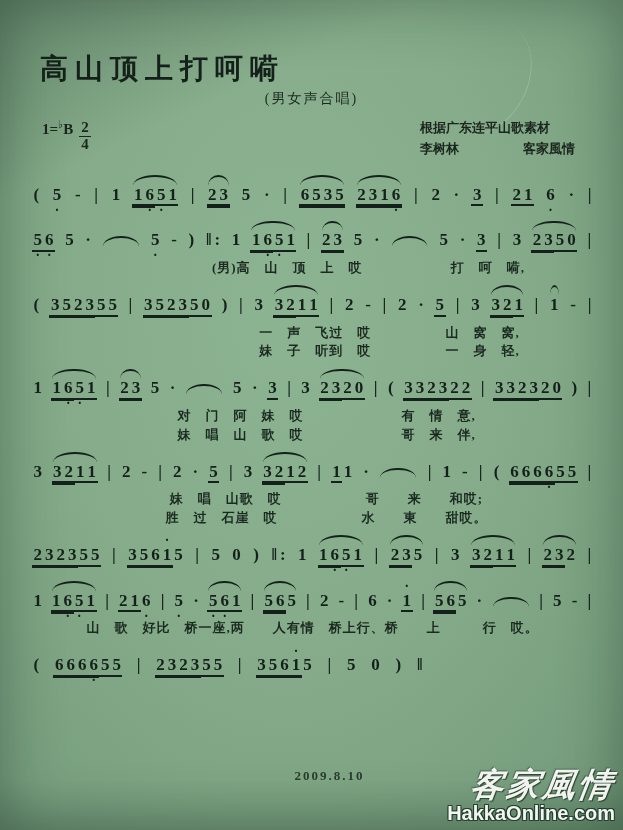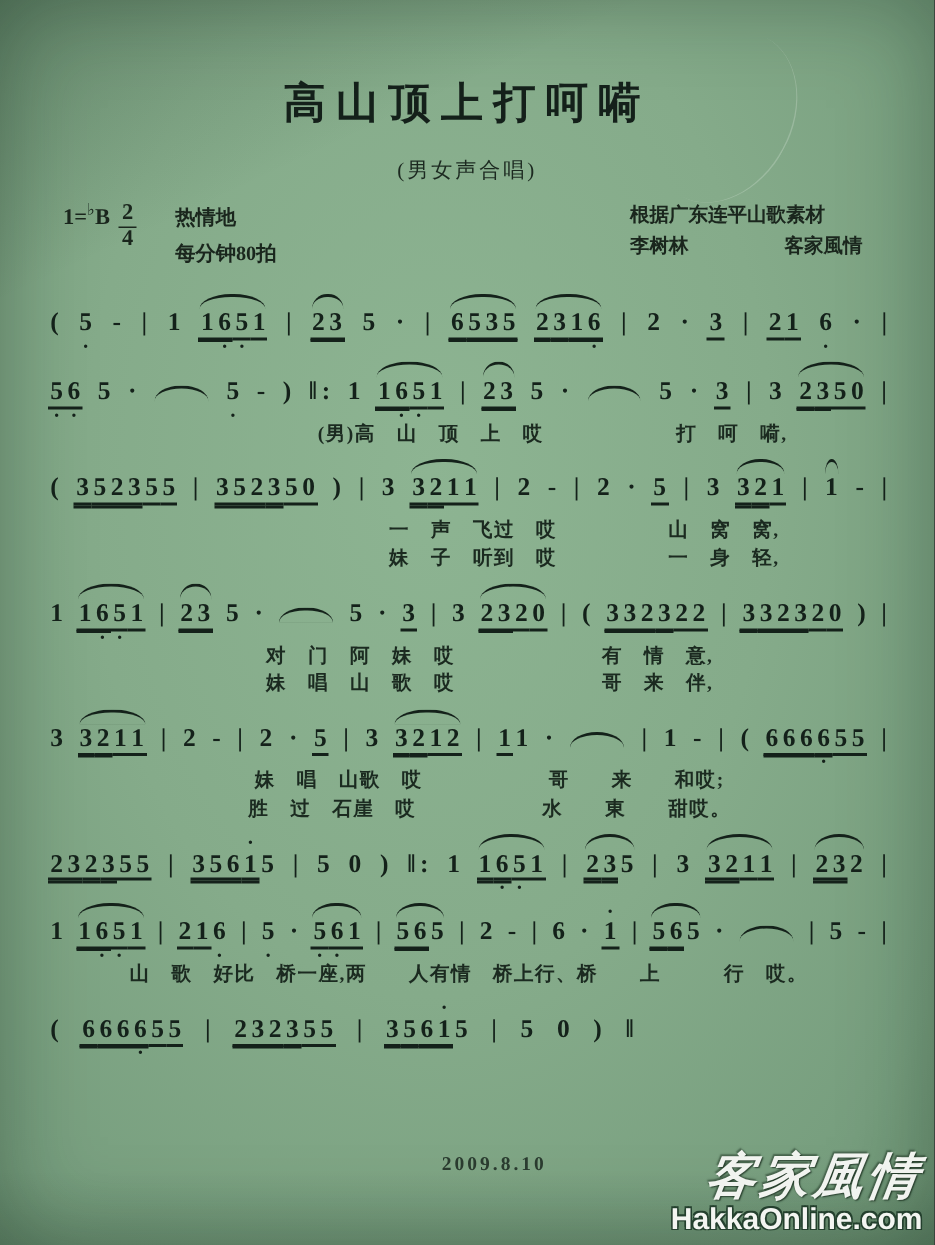--- a/index.html
+++ b/index.html
@@ -11,31 +11,31 @@
     color:#1a261d;
     font-family:"Liberation Serif","DejaVu Serif",serif;
     background:
       linear-gradient(155deg, rgba(10,30,18,0.22) 0%, rgba(10,30,18,0.0) 18%),
       linear-gradient(0deg, rgba(10,30,18,0.10) 0%, rgba(10,30,18,0.0) 6%),
       radial-gradient(ellipse at 46% 38%, #8db492 0%, #85ab8a 48%, #779e7e 85%, #6d9474 100%);
     box-shadow:inset 0 0 60px rgba(15,35,22,0.35);
   }
   .title{
     padding-top:50px;
-    text-align:center;
     font-size:28px;
     font-weight:bold;
     letter-spacing:7px;
     color:#14201a;
+    padding-left:40px;
   }
   .subtitle{
     text-align:center;
     font-size:14px;
     letter-spacing:2px;
-    margin-top:17px;
+    margin-top:2px;
     color:#1c2920;
   }
   .meta{
     display:flex;
     justify-content:space-between;
     align-items:flex-start;
     padding:10px 48px 0 42px;
     font-size:13.5px;
     font-weight:bold;
   }
@@ -116,24 +116,20 @@
   <div class="title">高山顶上打呵嗬</div>
   <div class="subtitle">(男女声合唱)</div>
 
   <div class="meta">
     <div class="meta-left">
       <span class="keysig"><span>1=</span><sup>♭</sup><span>B</span></span>
       <span class="frac">
         <span class="top">2</span>
         <span class="bot">4</span>
       </span>
-      <span class="tempo-col">
-        <div>热情地</div>
-        <div>每分钟80拍</div>
-      </span>
     </div>
     <div class="meta-right">
       <div>根据广东连平山歌素材</div>
       <div class="credit-row"><span>李树林</span><span class="gap"></span><span>客家風情</span></div>
     </div>
   </div>
 
   <div class="score">
       <div class="system">
         <div class="notes">

